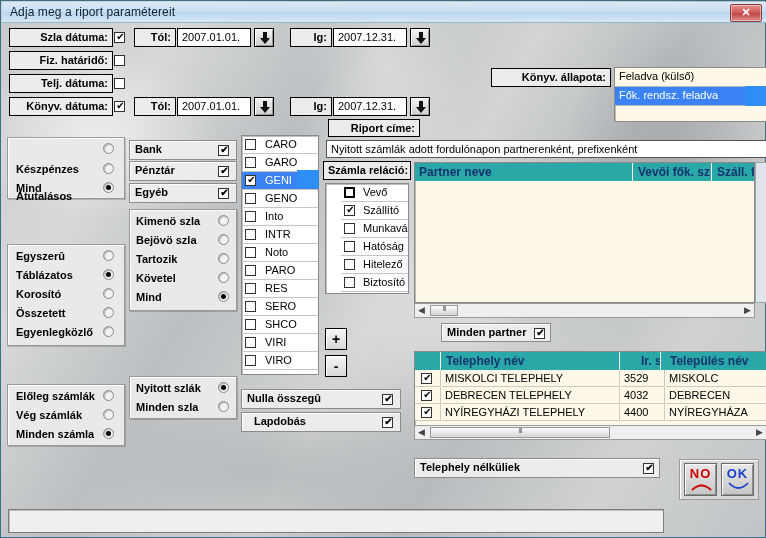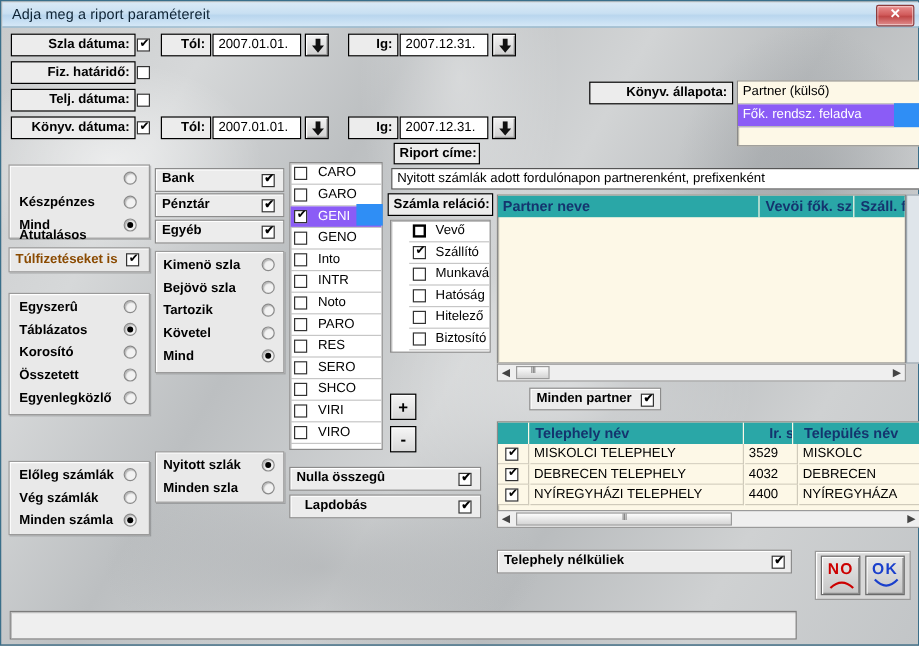--- a/index.html
+++ b/index.html
@@ -113,21 +113,21 @@
     box-shadow:inset 1px 1px 0 rgba(0,0,0,.25);
     overflow:hidden;
   }
   .li{
     position:relative;height:18px;box-sizing:border-box;
     border-bottom:1px solid #c6c6c6;font-size:11px;line-height:17px;
     color:#000;white-space:nowrap;
   }
   .li .t{position:absolute;left:23px;top:0;}
   .li .cb{left:3px;top:3px;}
-  .li.sel{background:#8b5cf6;color:#fff;}
+  .li.sel{background:#3b82f6;color:#fff;}
   .li.sel .t{color:#fff;}
   
   .grid{
     position:absolute;box-sizing:border-box;
     background:#fdf8e7;border:1px solid #8a8a8a;
     box-shadow:inset 1px 1px 0 rgba(0,0,0,.25);
     overflow:hidden;
   }
   .ghead{
     position:absolute;left:0;top:0;right:0;height:18px;
@@ -256,44 +256,40 @@
   <div class="fld" style="left:332px;top:96px;width:74px;height:19px;">2007.12.31.</div>
   <div class="spin" style="left:409px;top:96px;">
     <svg width="12" height="13" viewBox="0 0 12 13">
         <polygon points="4,0 8,0 8,6 11,6 6,12 1,6 4,6" fill="#111"></polygon>
       </svg>
   </div>
 
   <div class="lbl r" style="left:490px;top:67px;width:120px;height:19px;">Könyv. állapota:</div>
   <div class="listbox" style="left:613px;top:66px;width:153px;height:55px;background:#fdf8e7;">
     <div class="li" style="background:#fdf8e7;border-bottom:1px solid #b9b9b9;height:19px;">
-      <span class="t" style="left:4px;">Partner (külső)</span>
+      <span class="t" style="left:4px;">Feladva (külső)</span>
     </div>
     <div class="li sel" style="height:19px;border-bottom:1px solid #b9b9b9;width:130px;">
       <span class="t" style="left:4px;">Fők. rendsz. feladva</span>
     </div>
   </div>
   <div style="position:absolute;left:744px;top:85px;width:22px;height:20px;background:#2f8ef5;"></div>
 
-  <div class="lbl r" style="left:327px;top:118px;width:72px;height:18px;">Riport címe:</div>
+  <div class="lbl r" style="left:327px;top:118px;width:92px;height:18px;">Riport címe:</div>
   <div class="titlefield" style="left:325px;top:139px;width:441px;height:18px;">Nyitott számlák adott fordulónapon partnerenként, prefixenként</div>
 
   <div class="group" style="left:6px;top:136px;width:118px;height:62px;">
     <div class="row" style="left:8px;top:5px;margin-top:47px;">Átutalásos</div>
     <div class="radio" style="left:95px;top:5px;"></div>
     <div class="row" style="left:8px;top:25px;">Készpénzes</div>
     <div class="radio" style="left:95px;top:25px;"></div>
     <div class="row" style="left:8px;top:44px;">Mind</div>
     <div class="radio on" style="left:95px;top:44px;"></div>
   </div>
 
-  <div class="group" style="left:6px;top:205px;width:118px;height:21px;">
-    <div class="row" style="left:5px;top:3px;color:#8a4a00;">Túlfizetéseket is</div>
-    <div class="cb on" style="left:97px;top:4px;"></div>
-  </div>
 
   <div class="group" style="left:6px;top:243px;width:118px;height:102px;">
     <div class="row" style="left:8px;top:5px;">Egyszerû</div>
     <div class="radio" style="left:95px;top:5px;"></div>
     <div class="row" style="left:8px;top:24px;">Táblázatos</div>
     <div class="radio on" style="left:95px;top:24px;"></div>
     <div class="row" style="left:8px;top:43px;">Korosító</div>
     <div class="radio" style="left:95px;top:43px;"></div>
     <div class="row" style="left:8px;top:62px;">Összetett</div>
     <div class="radio" style="left:95px;top:62px;"></div>

